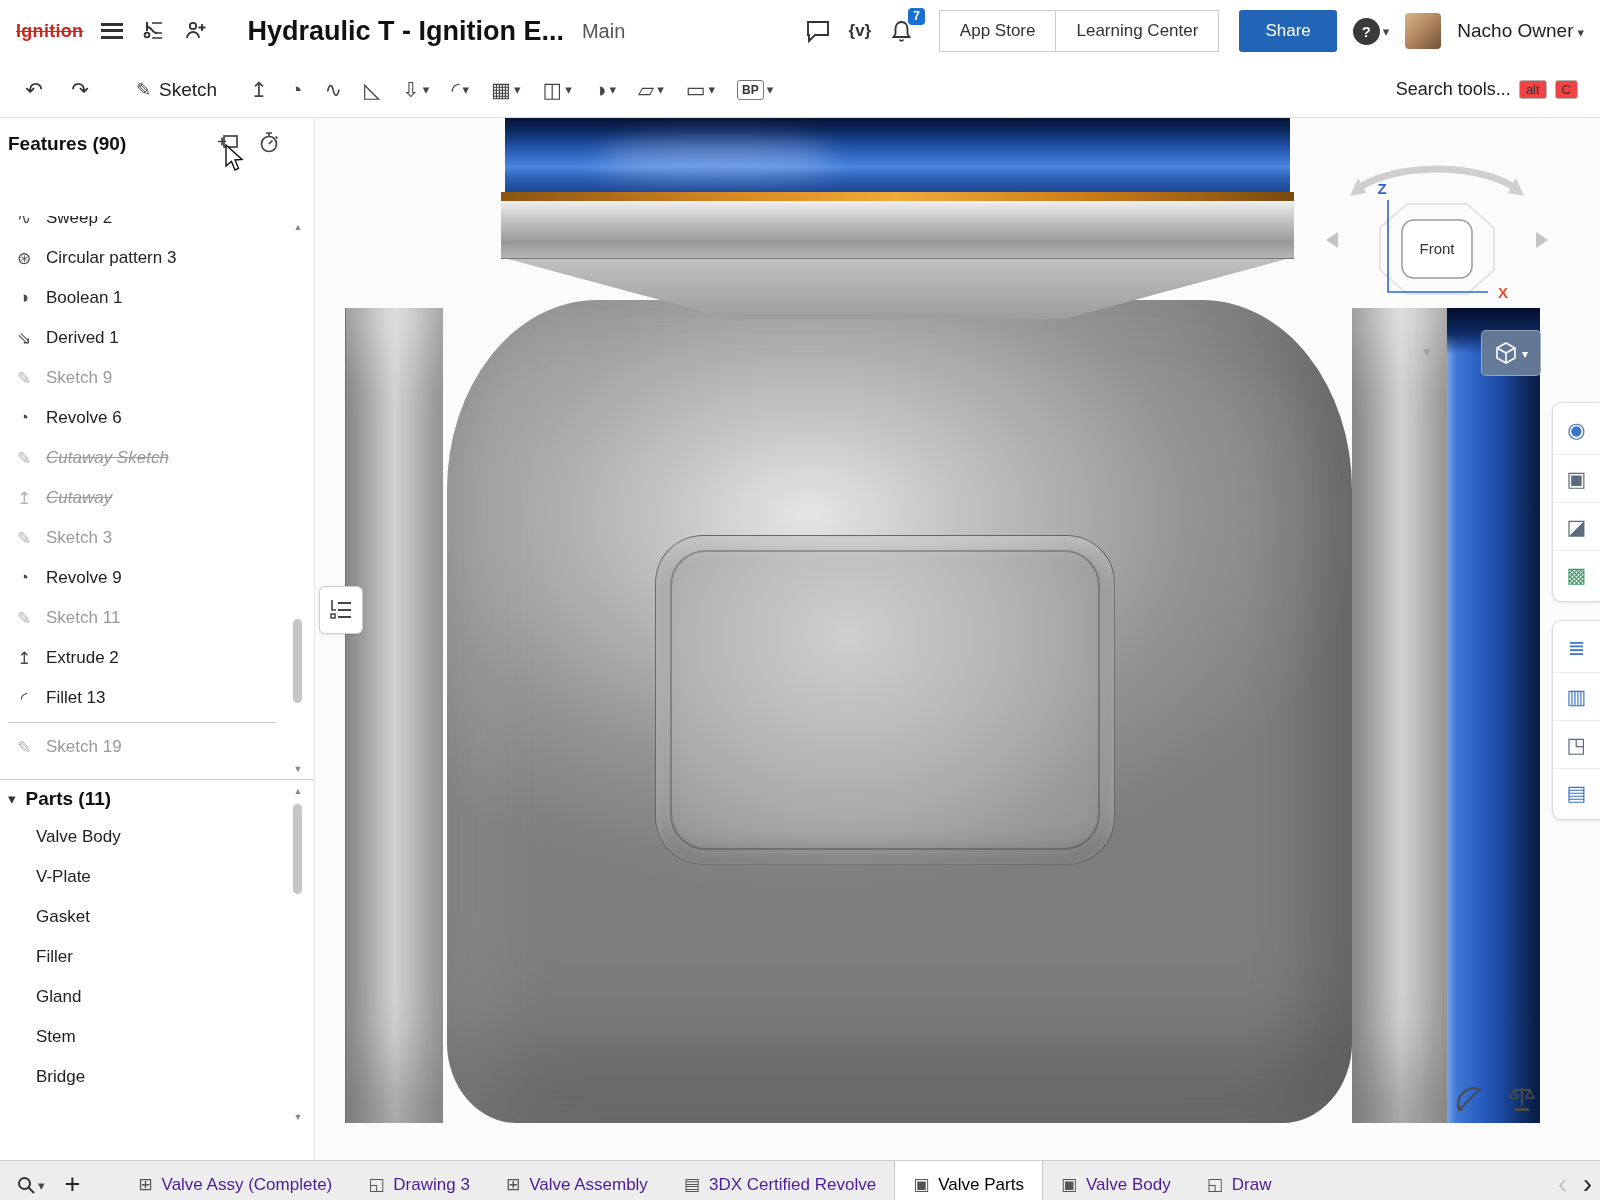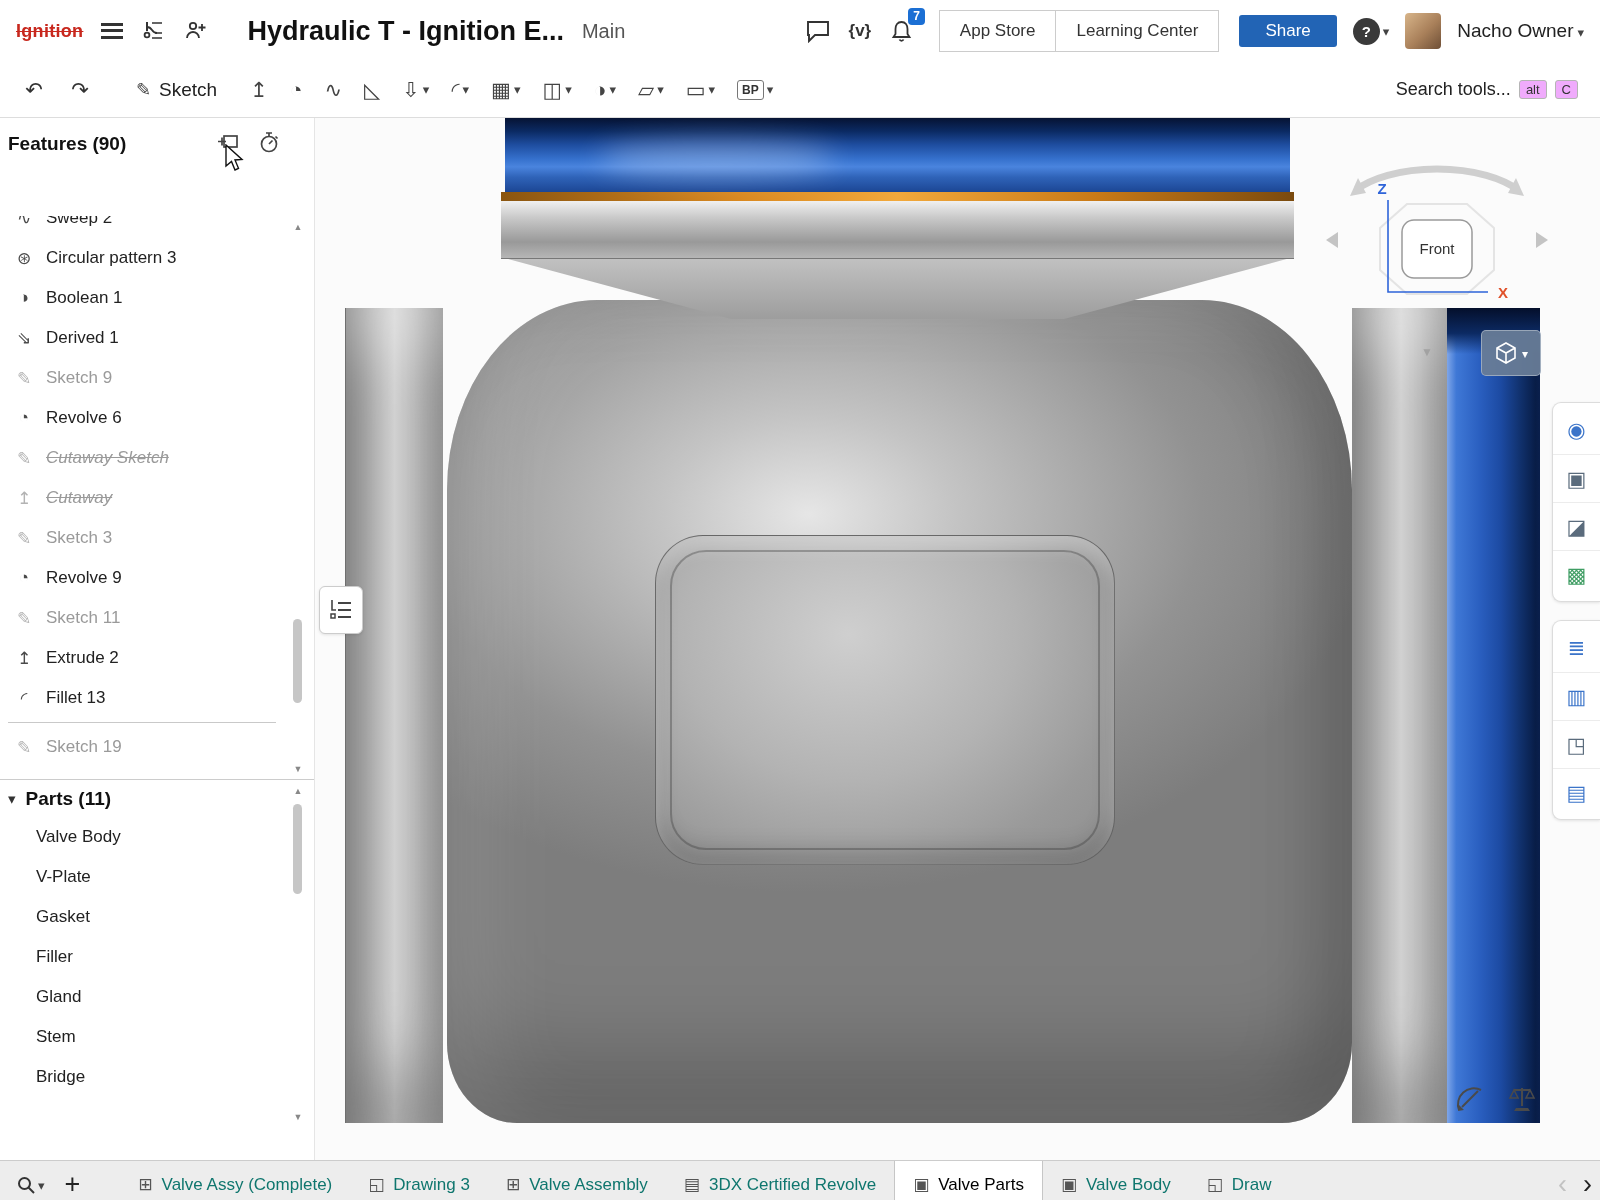--- a/index.html
+++ b/index.html
@@ -14,21 +14,21 @@
   .doc-title{font-size:27px;font-weight:bold;white-space:nowrap;margin-left:22px;color:#111}
   .workspace{font-size:20px;color:#555;margin-left:2px;cursor:pointer}
   .spacer{flex:1}
   .fs-glyph{font-size:17px;font-weight:bold;color:#333}
   .badge{position:absolute;top:-8px;right:-10px;background:#1b6fd4;color:#fff;font-size:12px;font-weight:bold;
     padding:1px 5px;border-radius:4px;line-height:15px}
   .btn-group{display:flex}
   .hbtn{border:1px solid #ccc;background:#fff;height:42px;padding:0 20px;font-size:17px;color:#333;cursor:pointer;
     font-family:inherit}
   .hbtn+.hbtn{border-left:none}
-  .share-btn{background:#2264b5;color:#fff;border:none;height:32px;padding:0 26px;font-size:17px;border-radius:3px;
+  .share-btn{background:#2264b5;color:#fff;border:none;height:42px;padding:0 26px;font-size:17px;border-radius:3px;
     cursor:pointer;font-family:inherit;margin-left:4px}
   .help-wrap{display:flex;align-items:center;gap:3px;cursor:pointer}
   .help-circle{width:27px;height:27px;border-radius:50%;background:#3a3a3a;color:#fff;font-size:15px;font-weight:bold;
     display:flex;align-items:center;justify-content:center}
   .caret::after{content:"▾";font-size:13px;color:#444}
   .avatar{width:36px;height:36px;border-radius:4px;background:linear-gradient(135deg,#d8b58a 0%,#a9805a 55%,#6e4f36 100%);
     cursor:pointer}
   .user-name{display:flex;align-items:flex-end;gap:4px;font-size:19px;color:#222;cursor:pointer;white-space:nowrap}
 
   
@@ -37,21 +37,21 @@
   .t-sep{width:14px}
   .sketch-btn{display:flex;align-items:center;gap:8px;border:none;background:none;font-size:19px;color:#222;
     cursor:pointer;padding:0 10px;height:40px;font-family:inherit}
   .sk-glyph{font-size:18px;color:#444}
   .tools{display:flex;align-items:center;gap:8px;margin-left:10px}
   .tool{display:flex;align-items:center;gap:3px;border:none;background:none;height:40px;padding:0 7px;cursor:pointer;font-family:inherit}
   .tool-glyph{font-size:21px;color:#444}
   .tool.boxed .tool-glyph{font-size:12px;font-weight:bold;border:1.5px solid #777;border-radius:3px;padding:2px 4px;color:#333}
   .search-tools{margin-left:auto;display:flex;align-items:center;gap:8px;cursor:pointer;padding-right:8px}
   .search-tools>span:first-child{font-size:18px;color:#222}
-  .key{font-size:13px;color:#333;border:1px solid #b5b5b5;background:#f0abfc;border-radius:3px;padding:1px 6px}
+  .key{font-size:13px;color:#333;border:1px solid #b5b5b5;background:#ef4444;border-radius:3px;padding:1px 6px}
 
   
   .main{display:flex;height:1042px}
   .left{width:315px;position:relative;background:#fff;border-right:1px solid #e5e5e5;overflow:hidden}
   .fp-head{position:absolute;left:8px;top:12px;right:10px;display:flex;align-items:center}
   .fp-title{font-size:19px;font-weight:bold;color:#111}
   .fp-head-icons{margin-left:auto;display:flex;gap:18px;align-items:center;padding-right:24px}
   .fp-head-icons span{cursor:pointer}
   .fp-filter{position:absolute;left:14px;top:56px;right:24px;display:flex;align-items:center;gap:12px}
   .fp-filter input{flex:1;height:38px;border:1px solid #ccc;border-radius:3px;padding:0 10px;font-size:16px;
@@ -139,21 +139,21 @@
   .measure-icons span{cursor:pointer}
 
   
   .tabbar{height:48px;background:#ededed;border-top:1px solid #ccc;display:flex;align-items:stretch;position:relative}
   .tb-left{display:flex;align-items:center;gap:20px;padding:0 16px}
   .tb-search{display:flex;align-items:center;gap:2px;cursor:pointer}
   .tb-plus{font-size:27px;font-weight:300;color:#222;cursor:pointer;line-height:1}
   .tabs{display:flex;align-items:stretch;margin-left:24px;overflow:hidden;flex:1;padding-right:70px}
   .tab{display:flex;align-items:center;gap:9px;padding:0 18px;cursor:pointer;white-space:nowrap}
   .tab-ico{font-size:17px;color:#555}
-  .tab-lab{font-size:17px;color:#0f766e}
+  .tab-lab{font-size:17px;color:#4c1d95}
   .tab.active{background:#fff;border-left:1px solid #c6c6c6;border-right:1px solid #c6c6c6}
   .tab.active .tab-lab{color:#000}
   .tb-right{position:absolute;right:8px;top:0;bottom:0;display:flex;align-items:center;gap:16px;background:#ededed;padding-left:6px}
   .tb-chev{font-size:27px;line-height:1;cursor:pointer}
   .tb-chev-l{color:#c2c2c2}
   .tb-chev-l::after{content:"‹"}
   .tb-chev-r{color:#222}
   .tb-chev-r::after{content:"›"}
   .bottom-strip{height:24px;background:#fff}
 </style>

